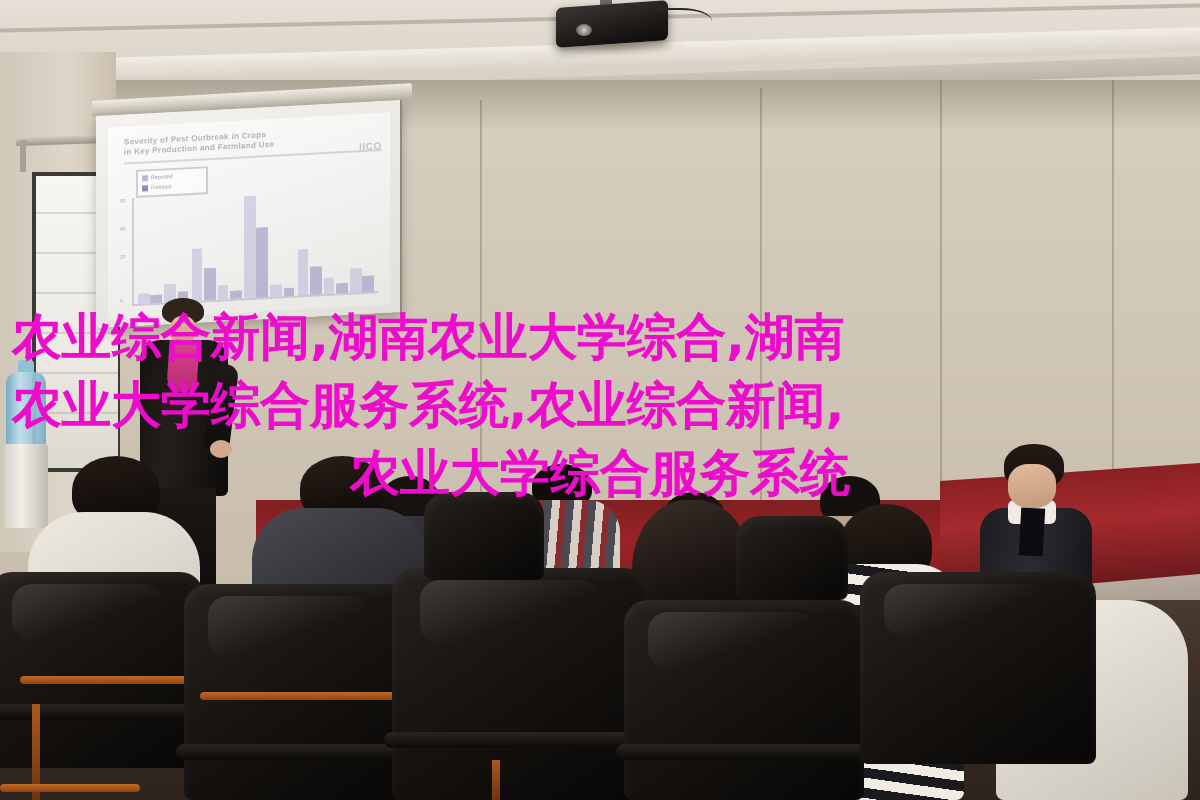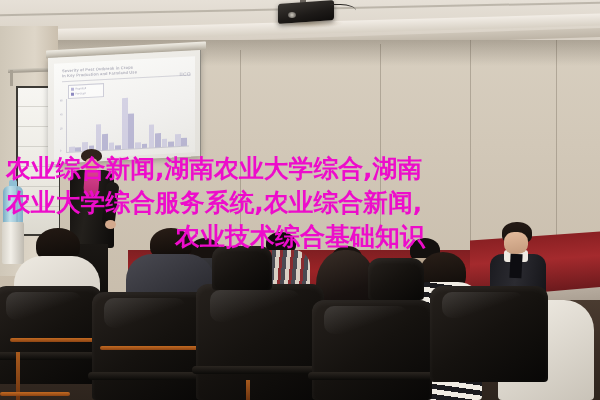--- a/index.html
+++ b/index.html
@@ -506,16 +506,16 @@
 
   <div class="chair" style="left:212px;top:246px;width:60px;height:44px;"></div>
   <div class="chair" style="left:368px;top:258px;width:56px;height:42px;"></div>
 
   <div class="chair-leg" style="left:246px;top:380px;height:20px;"></div>
   <div class="chair-frame" style="left:0px;top:392px;width:70px;"></div>
 
   <div id="overlay">
     <div class="otxt l1" style="transform: scaleX(0.993333); transform-origin: left center;">农业综合新闻,湖南农业大学综合,湖南</div>
     <div class="otxt l2" style="transform: scaleX(0.993333); transform-origin: left center;">农业大学综合服务系统,农业综合新闻,</div>
-    <div class="otxt l3">农业技术综合基础知识</div>
+    <div class="otxt l3">农业大学综合服务系统</div>
   </div>
 
 </div>
 
 </body></html>

